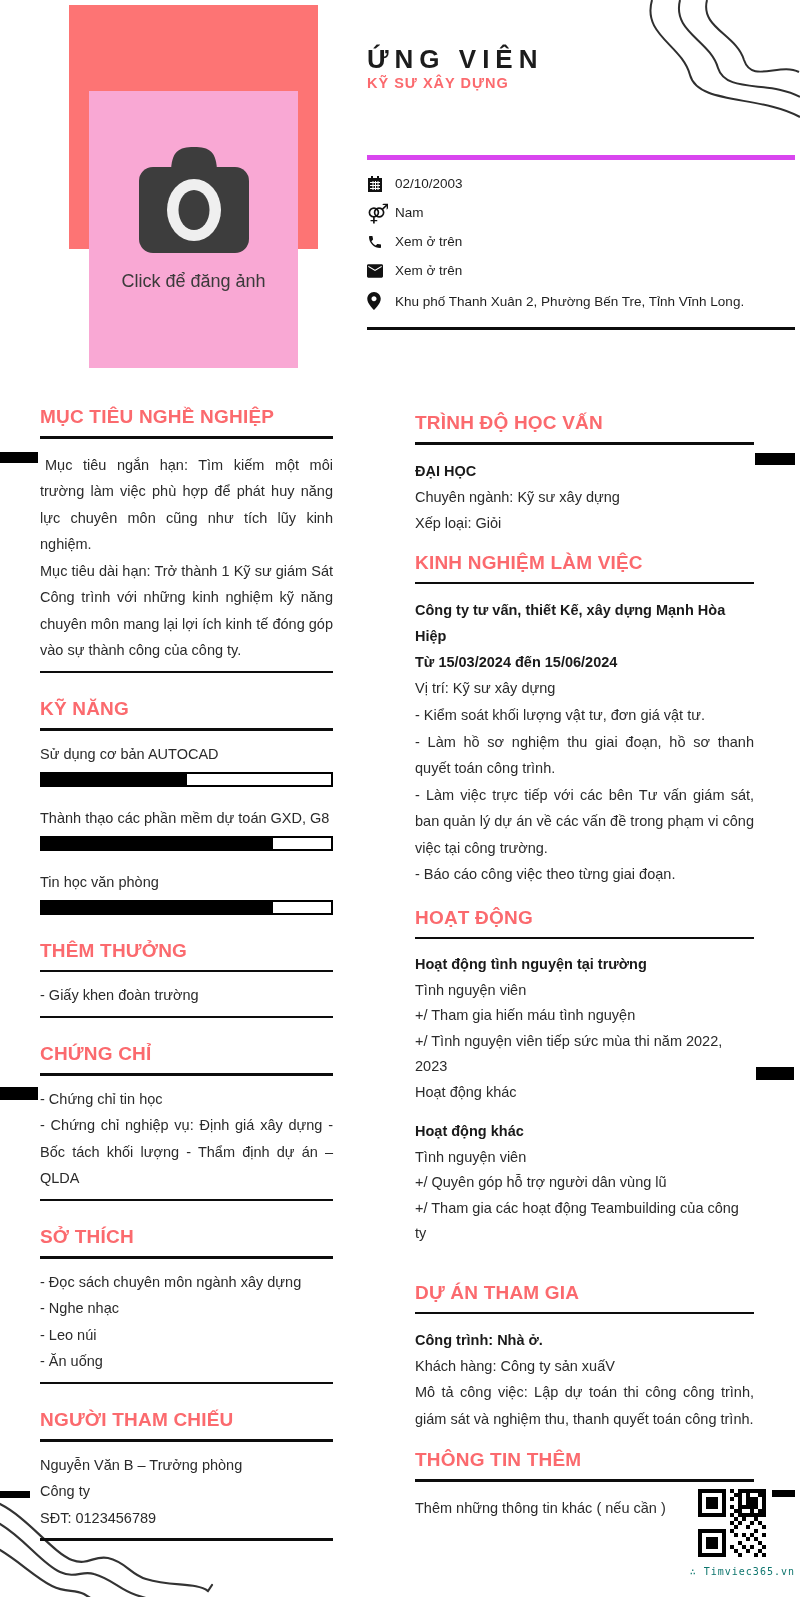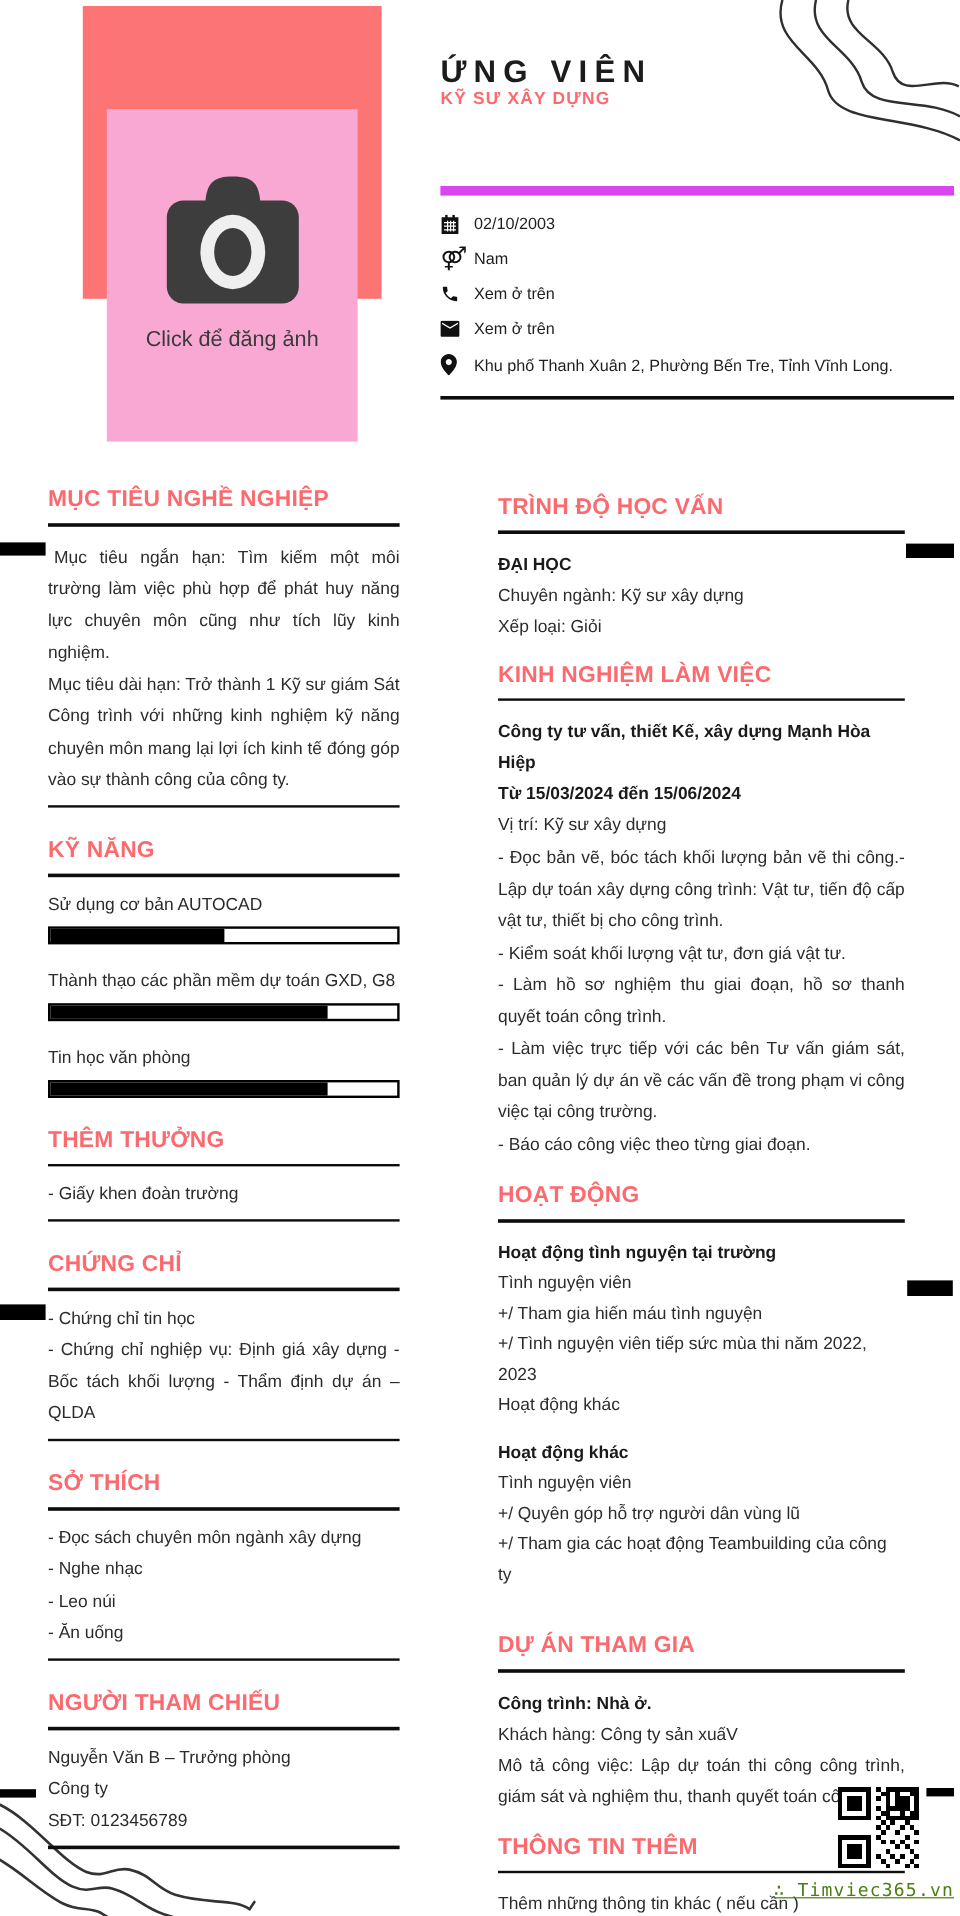--- a/index.html
+++ b/index.html
@@ -11,21 +11,21 @@
   .edgebar{position:absolute;background:#000;}
   .waves{position:absolute;}
   
   .photo-accent{position:absolute;left:69px;top:5px;width:249px;height:244px;background:#fd7474;}
   .photo-box{position:absolute;left:89px;top:91px;width:209px;height:277px;background:#f9a8d4;text-align:center;cursor:pointer;}
   .photo-box svg{margin-top:52px;}
   .photo-caption{font-size:18px;color:#3a3a3a;margin-top:8px;}
   .name-block{position:absolute;left:367px;top:44px;}
   h1{margin:0;font-size:26px;font-weight:700;letter-spacing:6px;color:#1c1c1c;}
   .job-title{margin-top:0;font-size:14.5px;font-weight:700;letter-spacing:1px;color:#fb6a6e;}
-  .contact{position:absolute;left:367px;top:155px;width:428px;border-top:8px solid #d946ef;border-bottom:3px solid #0d0d0d;padding:9px 0 10px;}
+  .contact{position:absolute;left:367px;top:155px;width:428px;border-top:5px solid #d946ef;border-bottom:3px solid #0d0d0d;padding:9px 0 10px;}
   .contact-row{display:flex;align-items:center;min-height:29px;font-size:13.5px;color:#1f1f1f;}
   .contact-row:last-child{min-height:32px;}
   .c-icon{width:19px;display:inline-flex;justify-content:flex-start;margin-right:9px;flex:0 0 19px;}
   .gender-glyph{font-family:"DejaVu Sans", sans-serif;font-size:19px;line-height:16px;color:#111;}
   
   .col-left{position:absolute;left:40px;top:399px;width:293px;}
   .col-right{position:absolute;left:415px;top:403px;width:339px;}
   h2{margin:0;font-size:19px;line-height:24px;font-weight:700;color:#fb6a6e;letter-spacing:.2px;}
   .rule{height:2.5px;background:#0d0d0d;margin-top:7px;}
   .rule-end{height:2.5px;background:#0d0d0d;margin-top:7px;}
@@ -46,21 +46,21 @@
   .bar{height:11px;border:2px solid #000;background:#fff;}
   .bar-fill{height:100%;background:#000;}
   .skill:last-child{margin-bottom:0;}
   
   .block{margin-top:13px;}
   .group{margin-top:13px;}
   .group:first-child{margin-top:13px;}
   .group + .group{margin-top:14px;}
   
   .qr{position:absolute;left:698px;top:1489px;}
-  .brand{position:absolute;right:5px;top:1566px;font-family:"DejaVu Sans Mono", monospace;font-size:15px;letter-spacing:1px;color:#4d7c0f;text-decoration:underline;}
+  .brand{position:absolute;right:5px;top:1566px;font-family:"DejaVu Sans Mono", monospace;font-size:10px;letter-spacing:1px;color:#0f766e;}
 </style>
 </head>
 <body>
 
 <svg class="waves" style="left:620px;top:0;" width="180" height="132" viewBox="0 0 180 132" fill="none">
   <path d="M32 0 C22 35 62 45 70 75 C78 105 140 95 180 117" stroke="#2f2f2f" stroke-width="2"></path>
   <path d="M60 0 C52 32 90 40 98 68 C106 94 150 80 180 97" stroke="#2f2f2f" stroke-width="2"></path>
   <path d="M87 0 C80 28 116 34 124 60 C132 84 160 62 179 72" stroke="#2f2f2f" stroke-width="2"></path>
 </svg>
 <svg class="waves" style="left:0;top:1498px;" width="260" height="99" viewBox="0 0 260 99" fill="none">
@@ -228,21 +228,20 @@
 
   <div class="sec-r">
     <h2>KINH NGHIỆM LÀM VIỆC</h2>
     <div class="rule"></div>
     <div class="block rows26">
       <div class="bold">Công ty tư vấn, thiết Kế, xây dựng Mạnh Hòa Hiệp</div>
       <div class="bold">Từ 15/03/2024 đến 15/06/2024</div>
       <div>Vị trí: Kỹ sư xây dựng</div>
     </div>
     <div class="just" style="margin-top:1px;">
-      <p>- Đọc bản vẽ, bóc tách khối lượng bản vẽ thi công.- Lập dự toán xây dựng công trình: Vật tư, tiến độ cấp vật tư, thiết bị cho công trình.</p>
       <p>- Kiểm soát khối lượng vật tư, đơn giá vật tư.</p>
       <p>- Làm hồ sơ nghiệm thu giai đoạn, hồ sơ thanh quyết toán công trình.</p>
       <p>- Làm việc trực tiếp với các bên Tư vấn giám sát, ban quản lý dự án về các vấn đề trong phạm vi công việc tại công trường.</p>
       <p>- Báo cáo công việc theo từng giai đoạn.</p>
     </div>
   </div>
 
   <div class="sec-r">
     <h2 style="margin-top:18px;">HOẠT ĐỘNG</h2>
     <div class="rule"></div>

